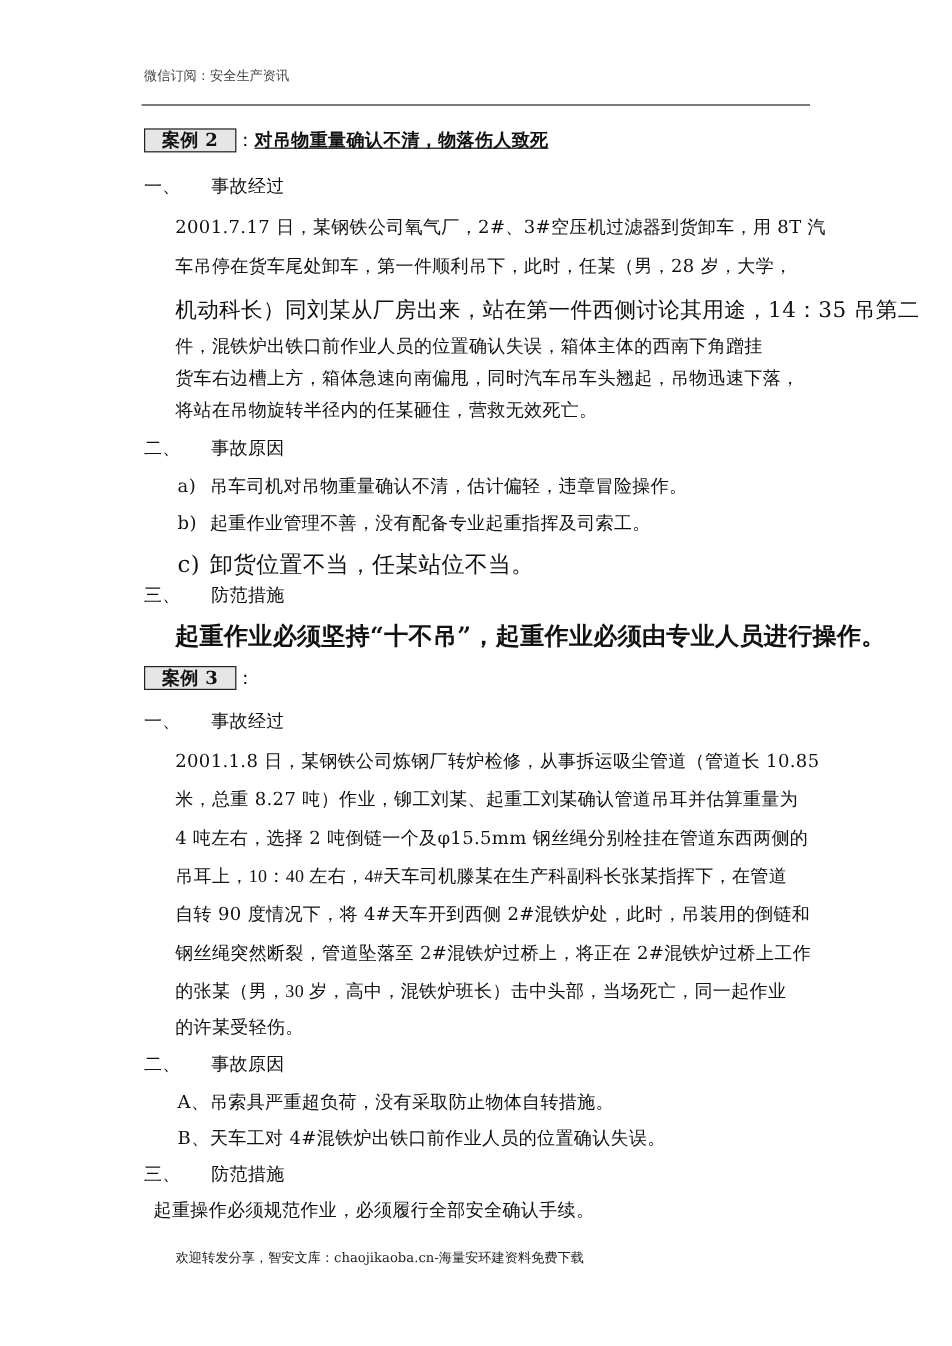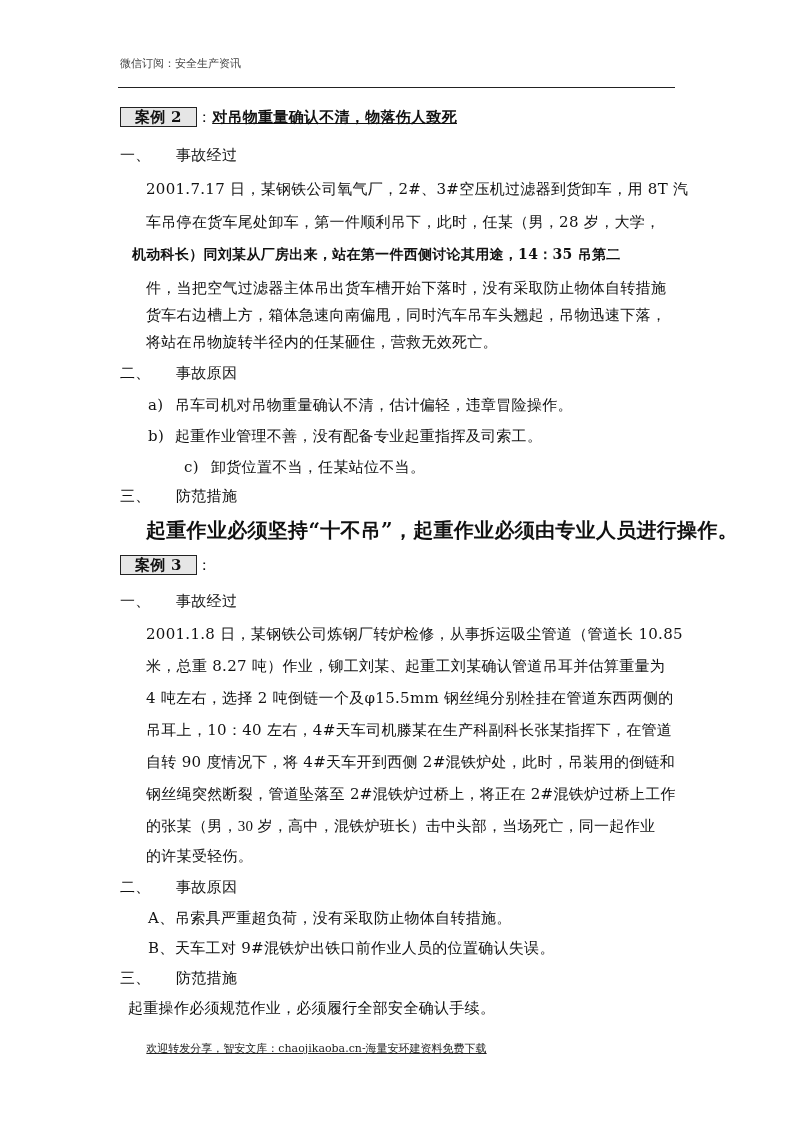--- a/index.html
+++ b/index.html
@@ -4,84 +4,84 @@
 <style>
   html, body { margin: 0; padding: 0; background: #ffffff; }
   body { width: 793px; height: 1122px; position: relative; overflow: hidden;
          font-family: "DejaVu Serif", "Liberation Serif", serif; color: #111; }
   .header { position: absolute; left: 120px; top: 56px; font-size: 11px; color: #444; }
   .rule { position: absolute; left: 118px; top: 87px; width: 557px; height: 1px; background: #222; }
   .line { position: absolute; white-space: nowrap; letter-spacing: 0.3px; }
   .boxed { border: 1px solid #222; background: #e6e6e6; padding: 0 14px; font-weight: bold; }
   .title-u { text-decoration: underline; font-weight: bold; }
   .sec-num { display: inline-block; width: 56px; }
-  .footer { position: absolute; top: 1041px; left: 0; width: 633px; text-align: center; font-size: 11px; color: #222; text-decoration: underline; }
+  .footer { position: absolute; top: 1041px; left: 0; width: 633px; text-align: center; font-size: 11px; color: #222; }
 </style>
 </head>
 <body>
 
 <div class="header">微信订阅：安全生产资讯</div>
 <div class="rule"></div>
 
 <div class="line" style="left:120px; top:108px; font-size:15px;">
   <span class="boxed">案例 2</span><span>：</span><span class="title-u">对吊物重量确认不清，物落伤人致死</span>
 </div>
 
 <div class="line" style="left:120px; top:146px; font-size:15px;">
   <span class="sec-num">一、</span><span>事故经过</span>
 </div>
 <div class="line" style="left:146px; top:180px; font-size:15px;">2001.7.17 日，某钢铁公司氧气厂，2#、3#空压机过滤器到货卸车，用 8T 汽</div>
 <div class="line" style="left:146px; top:213px; font-size:15px;text-align:right;">车吊停在货车尾处卸车，第一件顺利吊下，此时，任某（男，28 岁，大学，</div>
-<div class="line" style="left:132px; top:246px; font-size:14px;font-weight:bold;">机动科长）同刘某从厂房出来，站在第一件西侧讨论其用途，14：35 吊第二</div>
-<div class="line" style="left:146px; top:279px; font-size:15px;">件，当把空气过滤器主体吊出货车槽开始下落时，没有采取防止物体自转措施</div>
+<div class="line" style="left:146px; top:246px; font-size:18px;">机动科长）同刘某从厂房出来，站在第一件西侧讨论其用途，14：35 吊第二</div>
+<div class="line" style="left:146px; top:279px; font-size:15px;">件，混铁炉出铁口前作业人员的位置确认失误，箱体主体的西南下角蹭挂</div>
 <div class="line" style="left:146px; top:306px; font-size:15px;">货车右边槽上方，箱体急速向南偏甩，同时汽车吊车头翘起，吊物迅速下落，</div>
 <div class="line" style="left:146px; top:333px; font-size:15px;">将站在吊物旋转半径内的任某砸住，营救无效死亡。</div>
 
 <div class="line" style="left:120px; top:364px; font-size:15px;">
   <span class="sec-num">二、</span><span>事故原因</span>
 </div>
 <div class="line" style="left:148px; top:396px; font-size:15px;">
   <span style="display:inline-block;width:27px;">a)</span><span>吊车司机对吊物重量确认不清，估计偏轻，违章冒险操作。</span>
 </div>
 <div class="line" style="left:148px; top:427px; font-size:15px;">
   <span style="display:inline-block;width:27px;">b)</span><span>起重作业管理不善，没有配备专业起重指挥及司索工。</span>
 </div>
-<div class="line" style="left:148px; top:458px; font-size:15px;margin-left:36px;">
+<div class="line" style="left:148px; top:458px; font-size:19px;">
   <span style="display:inline-block;width:27px;">c)</span><span>卸货位置不当，任某站位不当。</span>
 </div>
 
 <div class="line" style="left:120px; top:487px; font-size:15px;">
   <span class="sec-num">三、</span><span>防范措施</span>
 </div>
 <div class="line" style="left:146px; top:517px; font-size:20px;font-weight:bold;">起重作业必须坚持“十不吊”，起重作业必须由专业人员进行操作。</div>
 
 <div class="line" style="left:120px; top:556px; font-size:15px;">
   <span class="boxed">案例 3</span><span>：</span>
 </div>
 
 <div class="line" style="left:120px; top:592px; font-size:15px;">
   <span class="sec-num">一、</span><span>事故经过</span>
 </div>
 <div class="line" style="left:146px; top:625px; font-size:15px;">2001.1.8 日，某钢铁公司炼钢厂转炉检修，从事拆运吸尘管道（管道长 10.85</div>
 <div class="line" style="left:146px; top:657px; font-size:15px;">米，总重 8.27 吨）作业，铆工刘某、起重工刘某确认管道吊耳并估算重量为</div>
 <div class="line" style="left:146px; top:689px; font-size:15px;">4 吨左右，选择 2 吨倒链一个及φ15.5mm 钢丝绳分别栓挂在管道东西两侧的</div>
-<div class="line" style="left:146px; top:721px; font-size:15px;">吊耳上，10：40 左右，4#天车司机滕某在生产科副科长张某指挥下，在管道</div>
+<div class="line" style="left:146px; top:721px; font-size:15px;font-family:Liberation Serif, serif;">吊耳上，10：40 左右，4#天车司机滕某在生产科副科长张某指挥下，在管道</div>
 <div class="line" style="left:146px; top:753px; font-size:15px;">自转 90 度情况下，将 4#天车开到西侧 2#混铁炉处，此时，吊装用的倒链和</div>
 <div class="line" style="left:146px; top:785px; font-size:15px;">钢丝绳突然断裂，管道坠落至 2#混铁炉过桥上，将正在 2#混铁炉过桥上工作</div>
 <div class="line" style="left:146px; top:817px; font-size:15px;font-family:Liberation Serif, serif;">的张某（男，30 岁，高中，混铁炉班长）击中头部，当场死亡，同一起作业</div>
 <div class="line" style="left:146px; top:847px; font-size:15px;">的许某受轻伤。</div>
 
 <div class="line" style="left:120px; top:878px; font-size:15px;">
   <span class="sec-num">二、</span><span>事故原因</span>
 </div>
 <div class="line" style="left:148px; top:909px; font-size:15px;">
   <span style="display:inline-block;width:27px;">A、</span><span>吊索具严重超负荷，没有采取防止物体自转措施。</span>
 </div>
 <div class="line" style="left:148px; top:939px; font-size:15px;">
-  <span style="display:inline-block;width:27px;">B、</span><span>天车工对 9#混铁炉出铁口前作业人员的位置确认失误。</span>
+  <span style="display:inline-block;width:27px;">B、</span><span>天车工对 4#混铁炉出铁口前作业人员的位置确认失误。</span>
 </div>
 
 <div class="line" style="left:120px; top:969px; font-size:15px;">
   <span class="sec-num">三、</span><span>防范措施</span>
 </div>
 <div class="line" style="left:128px; top:999px; font-size:15px;">起重操作必须规范作业，必须履行全部安全确认手续。</div>
 
 <div class="footer">欢迎转发分享，智安文库：chaojikaoba.cn-海量安环建资料免费下载</div>
 
 </body></html>

